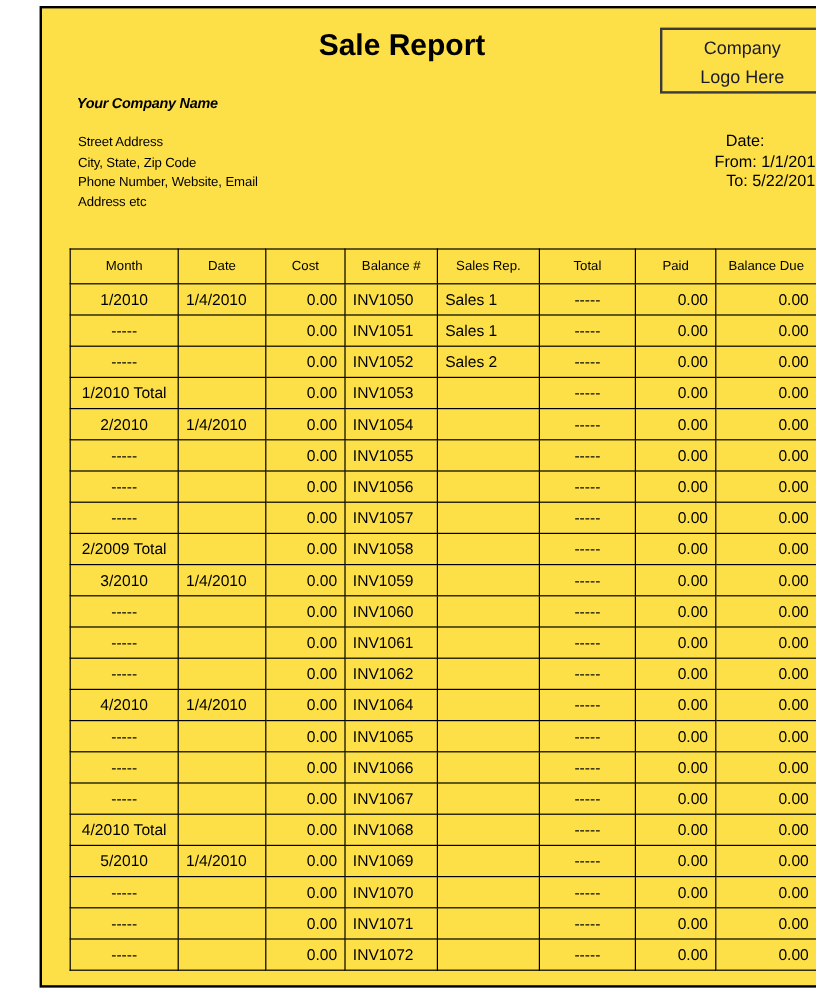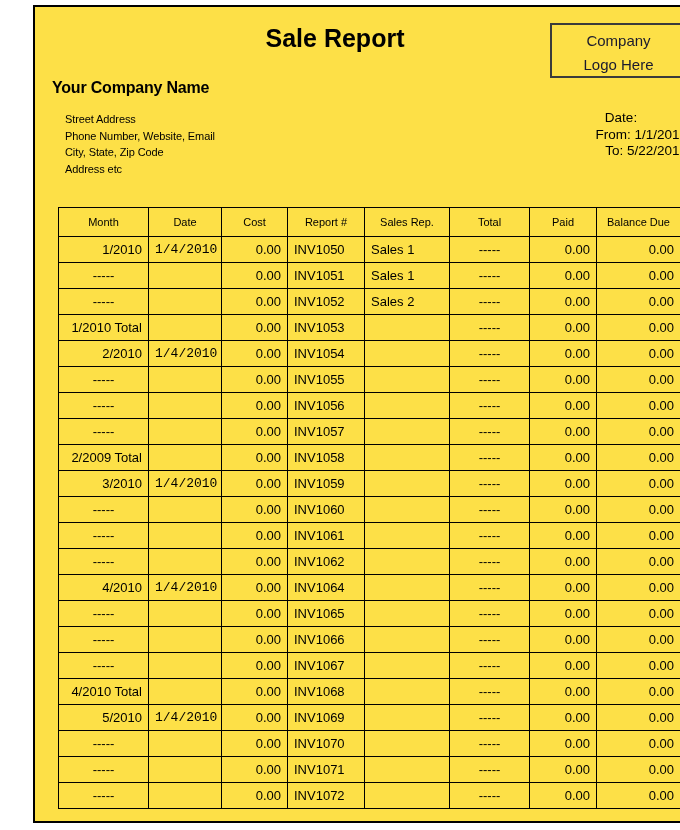--- a/index.html
+++ b/index.html
@@ -48,25 +48,26 @@
     text-align: center;
     font-size: 15px;
     line-height: 24px;
     padding-top: 4px;
     color: #1a1a2e;
   }
   #logo-box div { white-space: nowrap; }
 
   #company-name {
     position: absolute;
-    left: 17px;
+    left: 29px;
     top: 72px;
-    font-size: 16px;
+    font-size: 12px;
     font-weight: bold;
     letter-spacing: -0.2px;
+    font-style: italic;
   }
   #address-block {
     position: absolute;
     left: 30px;
     top: 104px;
     font-size: 11px;
     line-height: 16.5px;
     letter-spacing: -0.1px;
   }
   #date-block {
@@ -109,23 +110,23 @@
   
   .col-month   { width: 90px; }
   .col-date    { width: 73px; }
   .col-cost    { width: 66px; }
   .col-invoice { width: 77px; }
   .col-rep     { width: 85px; }
   .col-total   { width: 80px; }
   .col-paid    { width: 67px; }
   .col-balance { width: 84px; }
 
-  td.c-month   { text-align: right; }
+  td.c-month   { text-align: center; }
   td.c-month.is-dash { text-align: center; padding-right: 22px; }
-  td.c-date    { text-align: center; font-family: Liberation Mono, monospace; }
+  td.c-date    { text-align: left; }
   td.c-cost    { text-align: right; }
   td.c-invoice { text-align: left; }
   td.c-rep     { text-align: left; }
   td.c-total   { text-align: center; }
   td.c-paid    { text-align: right; }
   td.c-balance { text-align: right; }
 </style>
 </head>
 <body>
 
@@ -135,22 +136,22 @@
 
   <div id="logo-box">
     <div>Company</div>
     <div>Logo Here</div>
   </div>
 
   <div id="company-name">Your Company Name</div>
 
   <div id="address-block">
     <div>Street Address</div>
+    <div>City, State, Zip Code</div>
     <div>Phone Number, Website, Email</div>
-    <div>City, State, Zip Code</div>
     <div>Address etc</div>
   </div>
 
   <div id="date-block">
     <div class="date-label">Date:</div>
     <div class="date-line">From: 1/1/2010</div>
     <div class="date-line">To: 5/22/2010</div>
   </div>
 
   <table id="sales-table">
@@ -162,21 +163,21 @@
       <col class="col-rep">
         <col class="col-total">
         <col class="col-paid">
         <col class="col-balance">
     </colgroup>
     <thead>
       <tr>
         <th>Month</th>
         <th>Date</th>
         <th>Cost</th>
-        <th>Report #</th>
+        <th>Balance #</th>
         <th>Sales Rep.</th>
         <th>Total</th>
         <th>Paid</th>
         <th>Balance Due</th>
       </tr>
     </thead>
     <tbody id="sales-table-body">
         <tr>
           <td class="c-month">1/2010</td>
           <td class="c-date">1/4/2010</td>

